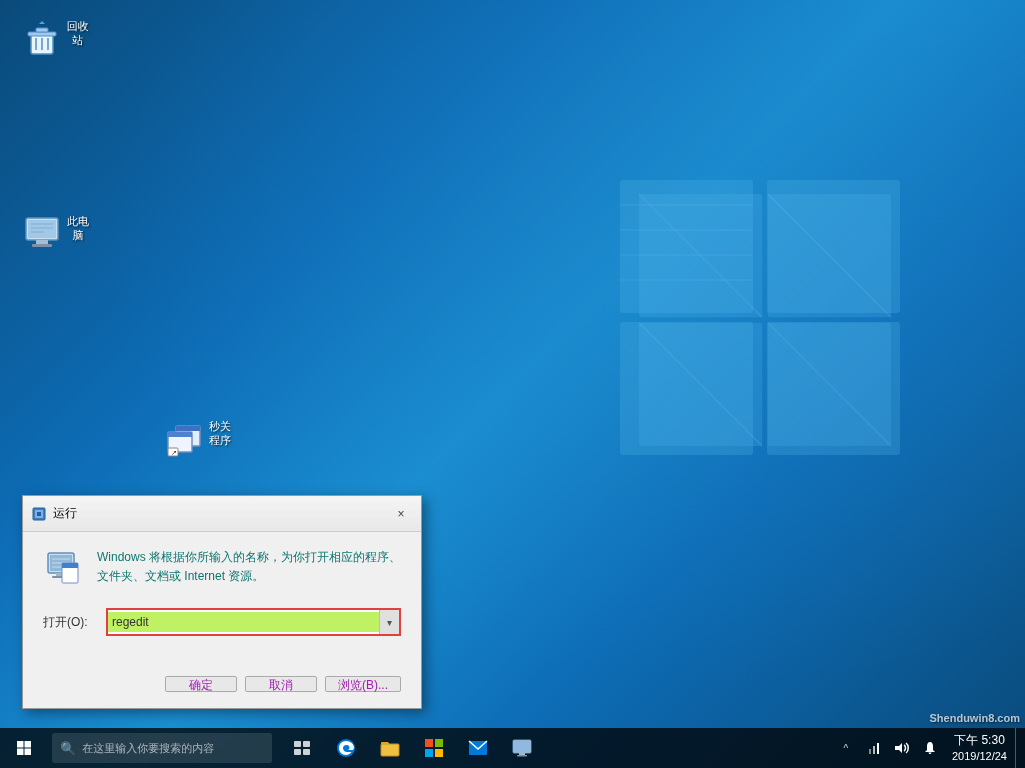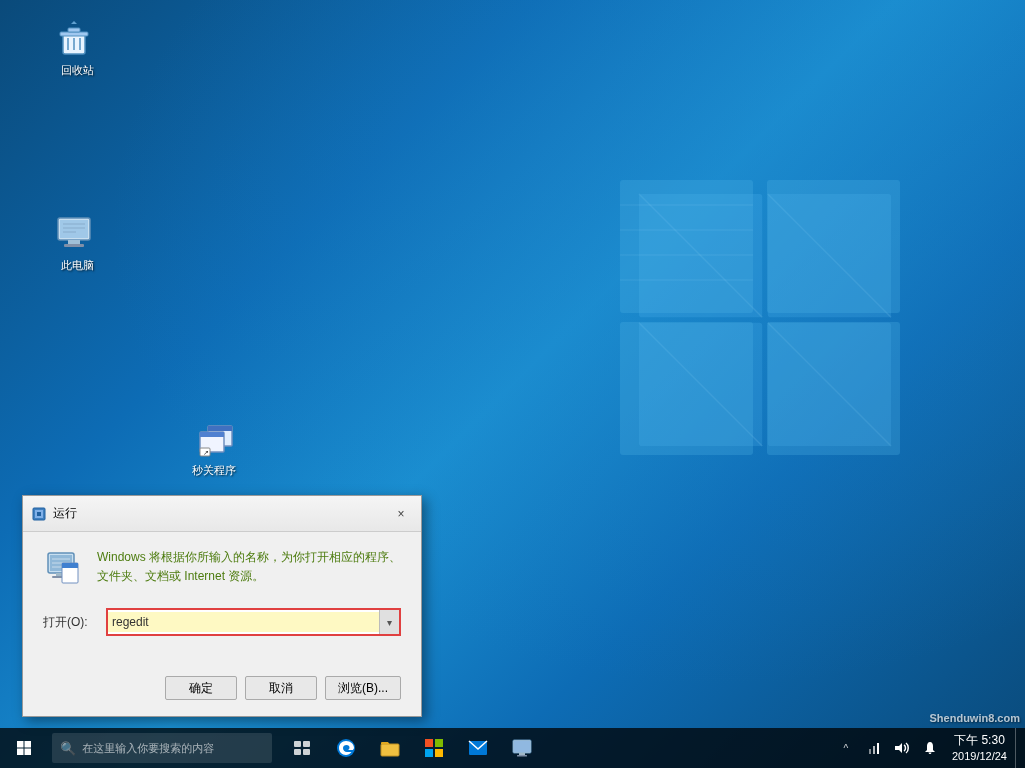--- a/index.html
+++ b/index.html
@@ -33,22 +33,22 @@
 
     .win-logo-bg svg {
       width: 100%;
       height: 100%;
     }
 
     
     .desktop-icon {
       position: absolute;
       display: flex;
-      flex-direction: column;
-      align-items: flex-end;
+      flex-direction: row;
+      align-items: flex-start;
       width: 80px;
       cursor: pointer;
       padding: 4px;
       border-radius: 4px;
     }
     .desktop-icon .icon-img {
       width: 40px;
       height: 40px;
       display: flex;
       align-items: center;
@@ -255,21 +255,21 @@
       height: 40px;
       margin-right: 14px;
       flex-shrink: 0;
       display: flex;
       align-items: center;
       justify-content: center;
     }
 
     .dialog-description {
       font-size: 12px;
-      color: #4d7c0f;
+      color: #0f766e;
       line-height: 1.6;
     }
 
     .dialog-form {
       padding: 4px 20px 16px 20px;
     }
 
     .form-row {
       display: flex;
       align-items: center;
@@ -291,21 +291,21 @@
       border: 2px solid #e04040;
       background: white;
     }
 
     .form-input {
       flex: 1;
       border: none;
       outline: none;
       font-size: 12px;
       padding: 3px 4px;
-      background: #fef9c3;
+      background: #bef264;
       color: #333;
     }
 
     .form-dropdown-btn {
       width: 20px;
       height: 24px;
       background: #e0e0e0;
       border: none;
       border-left: 1px solid #bbb;
       cursor: pointer;
@@ -318,26 +318,26 @@
 
     .dialog-buttons {
       padding: 0 20px 16px 20px;
       display: flex;
       justify-content: flex-end;
       gap: 8px;
     }
 
     .dialog-btn {
       min-width: 72px;
-      height: 24px;
+      height: 16px;
       background: #e8e8e8;
       border: 1px solid #aaa;
       cursor: pointer;
       font-size: 12px;
-      color: #000000;
+      color: #a21caf;
       padding: 0 12px;
       border-radius: 2px;
     }
     .dialog-btn.primary {
       background: #e8e8e8;
     }
 
     
     .desktop-gradient {
       position: absolute;

